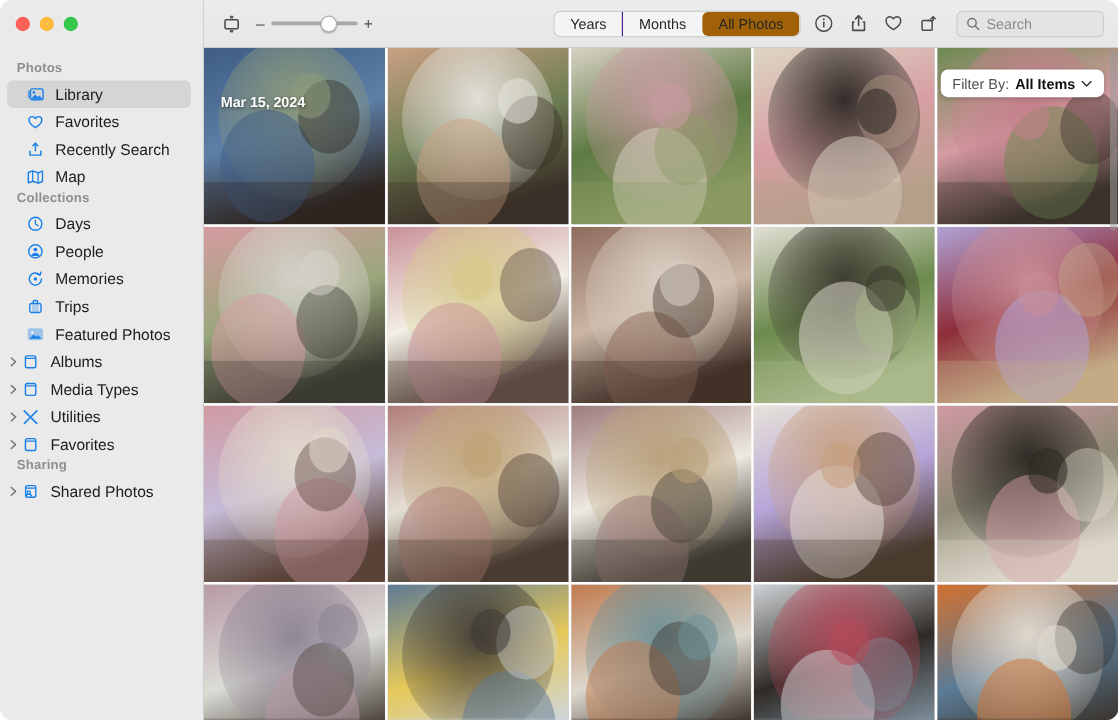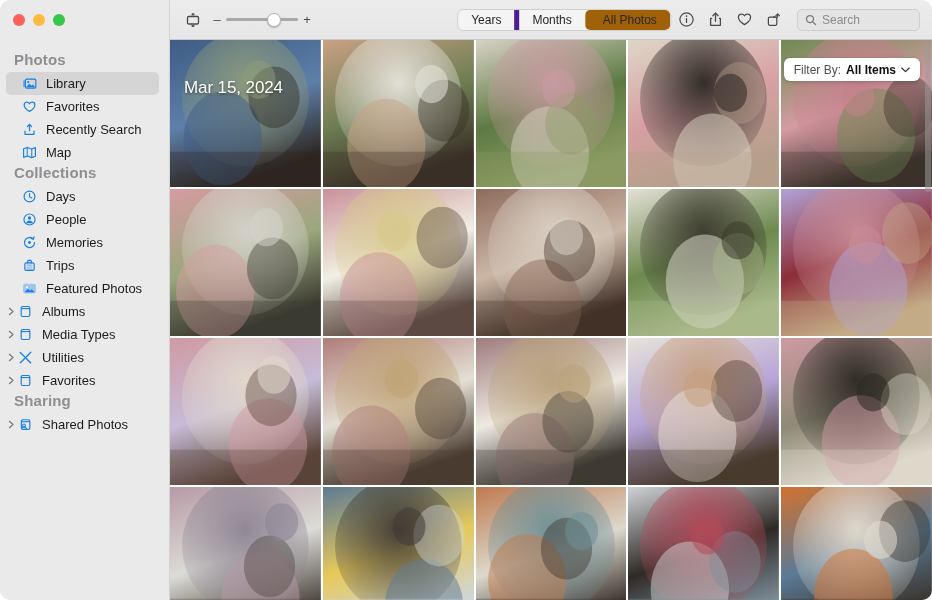--- a/index.html
+++ b/index.html
@@ -27,21 +27,21 @@
     padding-left:13px; gap:8px; flex:0 0 auto;
   }
   .tl { width:12px; height:12px; border-radius:50%; }
   .tl.red    { background:#fc6058; }
   .tl.yellow { background:#fdbc40; }
   .tl.green  { background:#34c749; }
 
   .side-scroll { flex:1; overflow:hidden; padding-top:11px; }
 
   .group-header {
-    font-size:15px; font-weight:700; color:#8e8e93;
+    font-size:11px; font-weight:700; color:#8e8e93;
     padding:0 0 4px 14px; letter-spacing:0.01em;
   }
   .group-header.spaced { }
 
   .side-item {
     display:flex; align-items:center;
     height:23px; margin:0 10px 0 6px;
     padding-left:8px; border-radius:5px;
     font-size:13px; color:#1c1c1e; cursor:default;
     position:relative;
@@ -91,21 +91,21 @@
   #segmented {
     position:absolute; left:50%; transform:translateX(-50%);
     display:flex; align-items:center; height:22px;
     background:#f4f4f4; border:1px solid #cfcfcf; border-radius:6px;
     overflow:hidden;
     margin-left:13px;
   }
   .seg {
     font-size:12px; color:#262626; padding:0 13px; height:100%;
     display:flex; align-items:center; cursor:default;
-    border-left:5px solid #4c1d95; white-space:nowrap;
+    border-left:1px solid #4c1d95; white-space:nowrap;
   }
   .seg:first-child { border-left:none; }
   .seg.active { background:#a16207; border-radius:5px; border-left-color:transparent; }
 
   #tb-right {
     margin-left:auto; display:flex; align-items:center; gap:3px;
   }
   #search-field {
     display:flex; align-items:center; gap:5px;
     width:123px; height:22px; margin-left:8px;
@@ -127,21 +127,21 @@
     grid-template-columns:repeat(5, 1fr);
     grid-auto-rows:147px;
     gap:2px;
   }
   .cell { position:relative; overflow:hidden; background:#cfcfcf; }
   .cell .ph-img { position:absolute; inset:0; }
   .cell .ph-img svg { width:100%; height:100%; display:block; }
 
   #date-badge {
     position:absolute; left:14px; top:38px;
-    font-size:17px; font-weight:400; color:#ffffff;
+    font-size:12px; font-weight:700; color:#ffffff;
     text-shadow:0 1px 3px rgba(0,0,0,0.55);
     pointer-events:none; z-index:5; letter-spacing:-0.1px;
   }
   #filter-pill {
     position:absolute; right:12px; top:18px; z-index:6;
     display:flex; align-items:center; gap:5px;
     height:23px; padding:0 10px;
     background:#ffffff; border-radius:6px;
     box-shadow:0 1px 4px rgba(0,0,0,0.22);
     font-size:12px; cursor:default;

